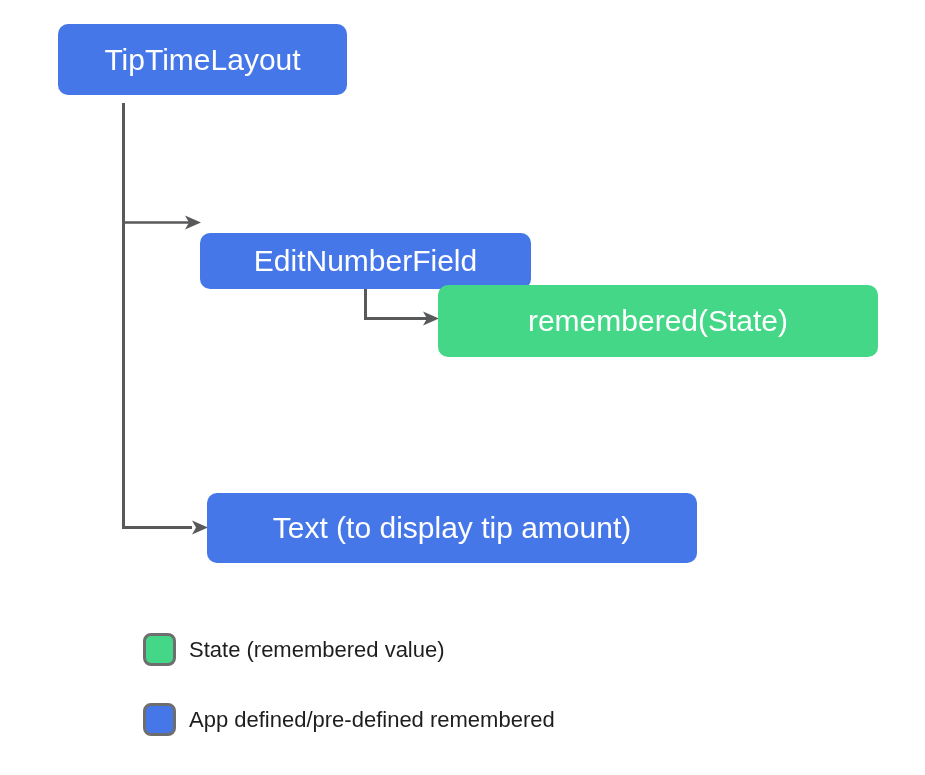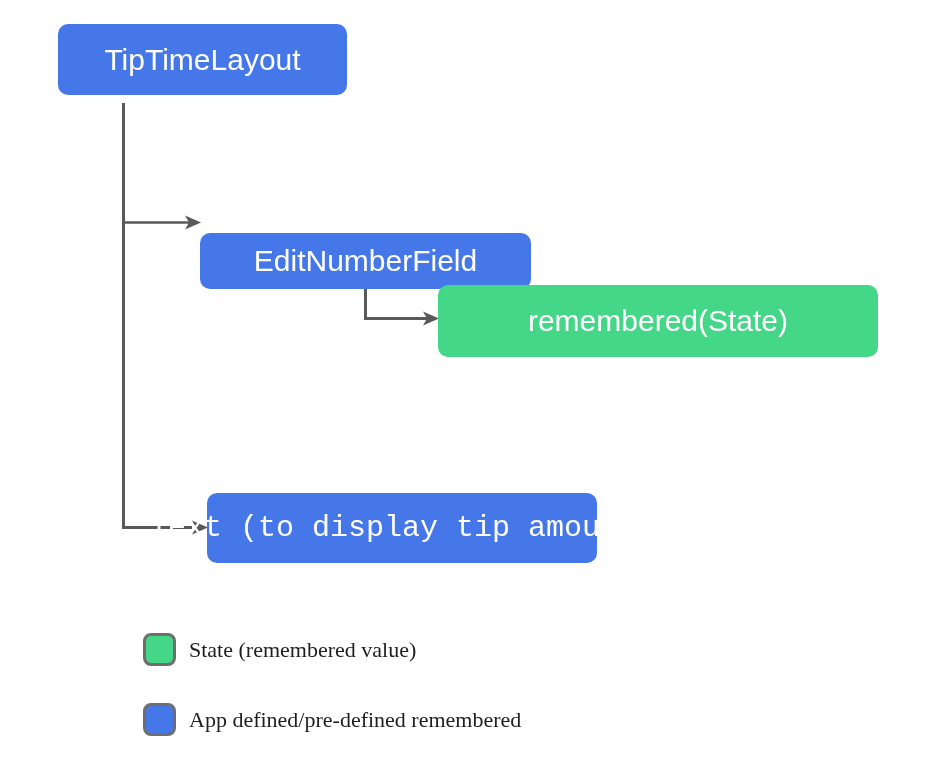--- a/index.html
+++ b/index.html
@@ -39,21 +39,21 @@
     font-weight: 400;
     border-radius: 10px;
     white-space: nowrap;
   }
   .node.blue  { background: var(--blue); }
   .node.green { background: var(--green); }
 
   #node-tip-time-layout        { left: 58px;  top: 24px;  width: 289px; height: 71px; }
   #node-edit-number-field      { left: 200px; top: 187px; width: 331px; height: 56px; margin-top: 46px; }
   #node-amount-input-state     { left: 438px; top: 285px; width: 440px; height: 72px; }
-  #node-text-display-tip       { left: 207px; top: 493px; width: 390px; height: 70px; font-family: Liberation Mono, monospace; }
+  #node-text-display-tip       { left: 207px; top: 493px; width: 490px; height: 70px; }
 
   .legend-row {
     position: absolute;
     display: flex;
     align-items: center;
     gap: 13px;
   }
   #legend-row-state       { left: 143px; top: 633px; }
   #legend-row-composables { left: 143px; top: 703px; }
 
@@ -64,21 +64,20 @@
     border-radius: 8px;
     flex: 0 0 auto;
   }
   .swatch.green { background: var(--green); }
   .swatch.blue  { background: var(--blue); }
 
   .legend-label {
     font-size: 22px;
     color: var(--ink);
     white-space: nowrap;
-    font-family: Liberation Serif, serif;
   }
 </style>
 </head>
 <body>
 
 <div class="canvas">
 
   <svg class="connectors" viewBox="0 0 925 775" xmlns="http://www.w3.org/2000/svg">
 
     <path d="M123.5 103 L123.5 527.5 L192 527.5" stroke="#58595B" stroke-width="3" fill="none"></path>

